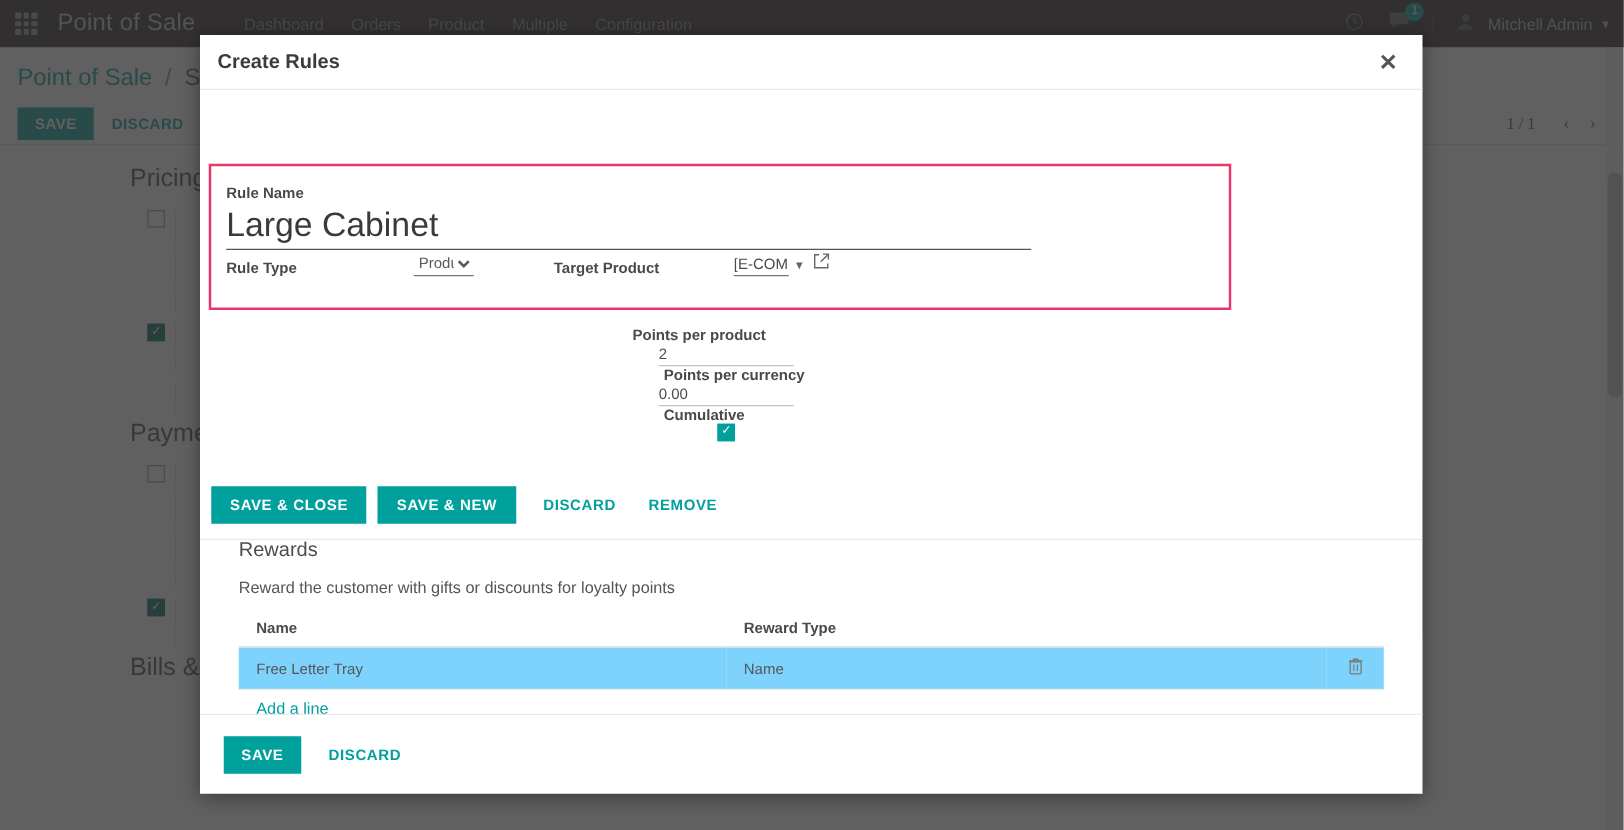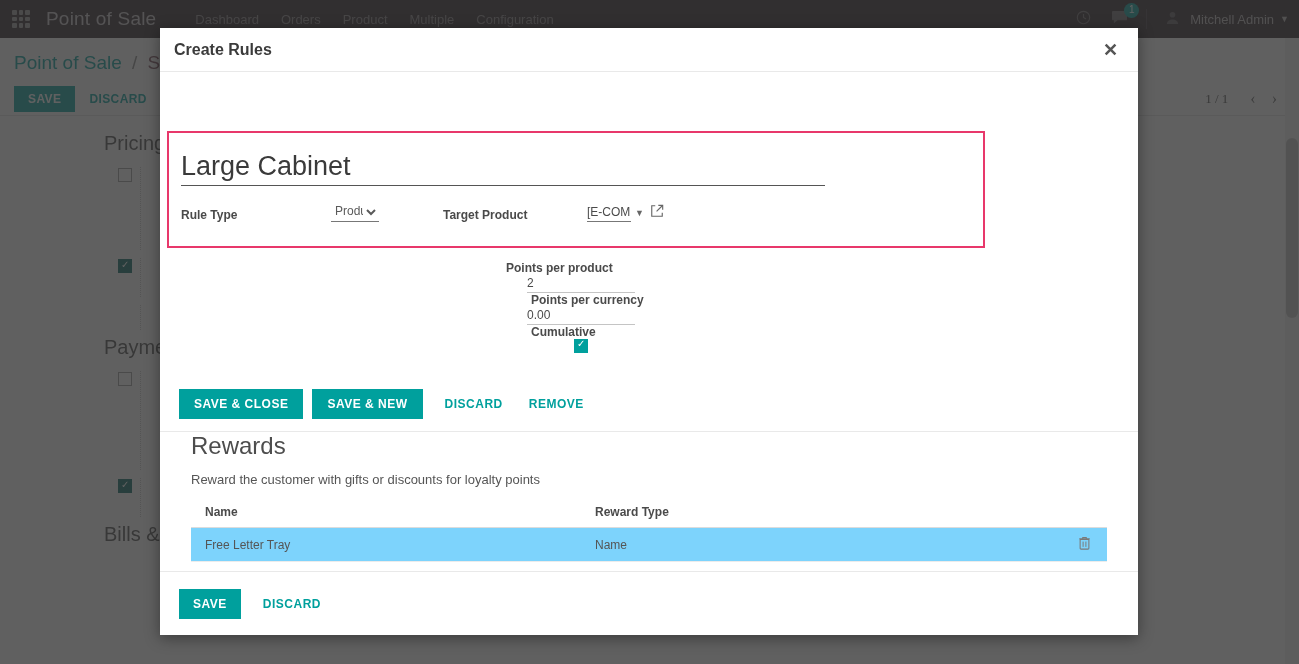--- a/index.html
+++ b/index.html
@@ -168,36 +168,36 @@
   .cum-cb {
     width: 14px; height: 14px; background: #00a09d; border: 1px solid #00a09d;
     position: relative; display: inline-block; vertical-align: middle;
   }
   .cum-cb:after { content:"\2713"; color:#fff; font-size:10px; position:absolute; left:2px; top:-2px; }
 
   .btn-bar {
     position: absolute; left: 0; top: 290px; width: 978px; height: 70px;
     border-bottom: 1px solid #e9e9e9;
   }
-  .btn-bar-inner { position: absolute; left: 19px; top: 27px; display: flex; align-items: center; }
+  .btn-bar-inner { position: absolute; left: 9px; top: 27px; display: flex; align-items: center; }
   .btn-primary {
     background: #00a09d; color:#fff; border:none; font-size:12px; font-weight:bold;
     letter-spacing:.5px; padding: 8px 15px; margin-right: 9px; cursor: pointer;
     font-family: "Liberation Sans", sans-serif;
   }
   .btn-flat {
     background: none; border: none; color: #00a09d; font-size: 12px; font-weight: bold;
     letter-spacing: .5px; padding: 8px 13px; cursor: pointer;
     font-family: "Liberation Sans", sans-serif;
   }
 
   .rewards {
     position: absolute; left: 31px; top: 360px; width: 916px;
   }
-  .rw-title { font-size: 24px; color: #4d4d4d; }
+  .rw-title { font-size: 16px; color: #4d4d4d; }
   .rw-sub { font-size: 13px; color: #555; margin-top: 12px; }
   .rw-table { width: 916px; border-collapse: collapse; margin-top: 18px; }
   .rw-table th {
     text-align: left; font-size: 12px; font-weight: bold; color: #4a4a4a;
     padding: 0 0 8px 14px; border-bottom: 1px solid #dcdcdc;
   }
   .rw-table td {
     font-size: 12px; color: #555; padding: 8px 0 8px 14px;
     background: #7dd3fc; border-bottom: 1px solid #ececec;
   }
@@ -366,20 +366,21 @@
     <div class="modal-head">
       <div class="modal-title">Create Rules</div>
       <div class="modal-x">✕</div>
     </div>
 
     <div class="modal-body">
 
       <div class="subform">
 
         <div>
+          <div class="field-label">Rule Name</div>
           <input class="rule-name-input" type="text" value="Large Cabinet" style="">
         </div>
 
         <div class="row2">
           <span class="field-label lbl-rt">Rule Type</span>
           <span class="sel-wrap">
             <select class="mini-select">
               <option>Product</option>
               <option>Product Category</option>
               <option>Order</option>

